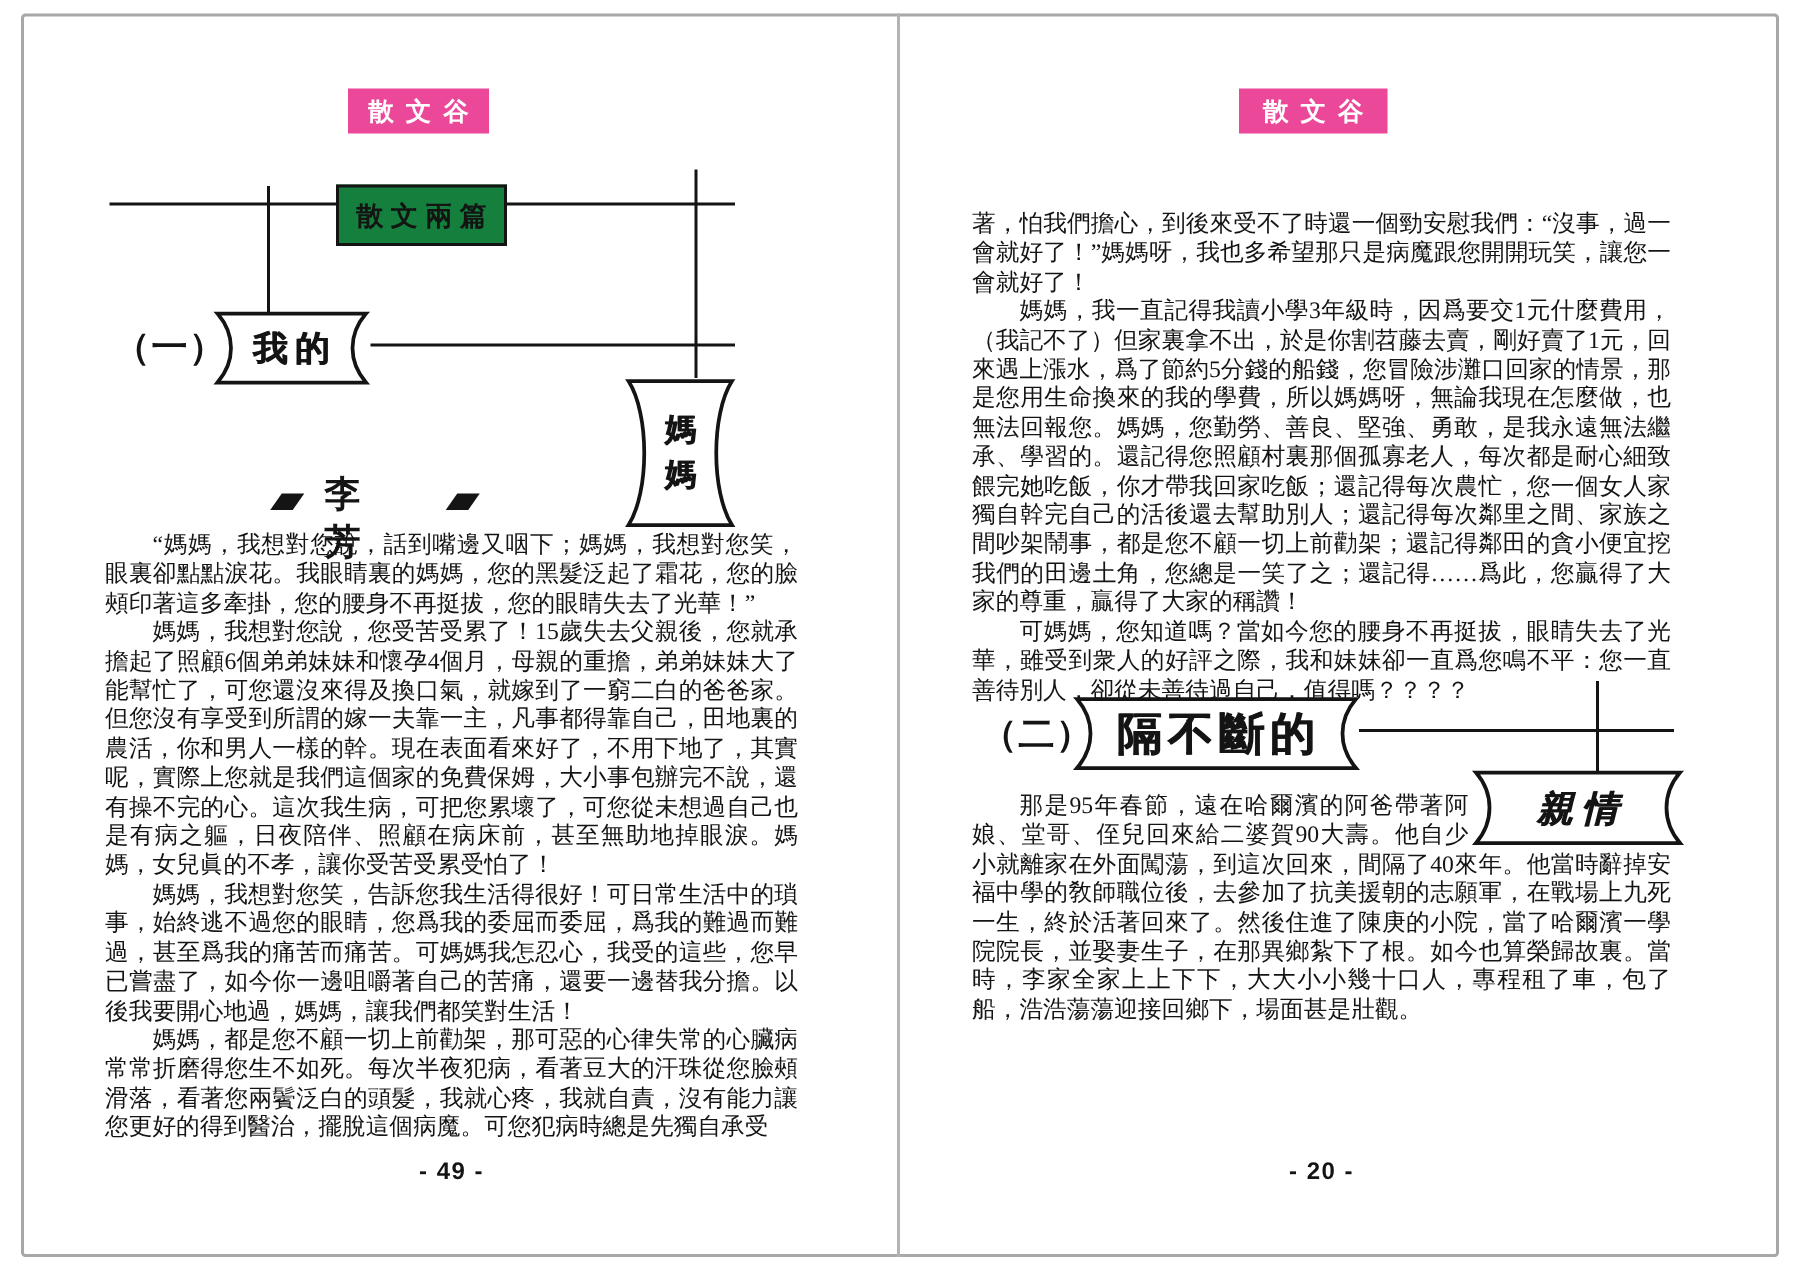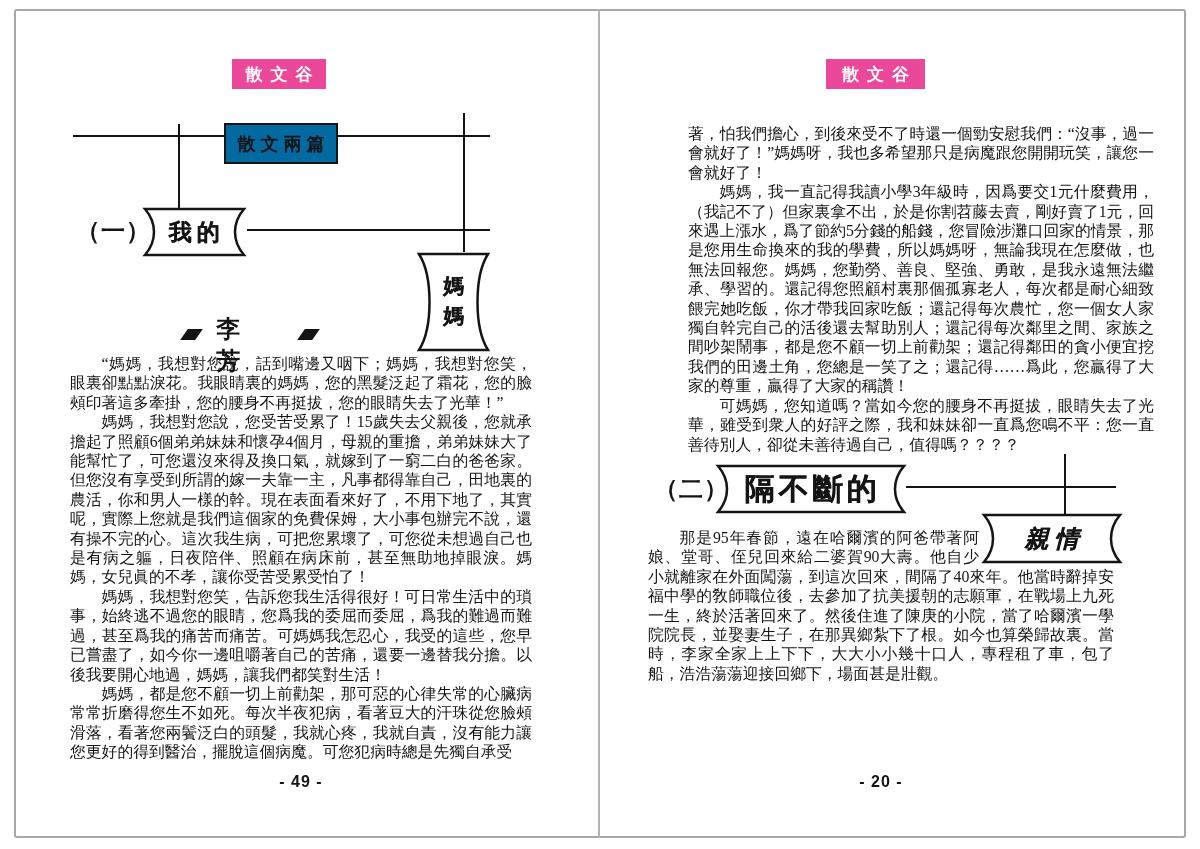--- a/index.html
+++ b/index.html
@@ -9,21 +9,21 @@
   
   .frame{left:14px;top:9px;width:1168px;height:825px;border:2px solid #a8a8a8;border-radius:3px;}
   .divider{left:598px;top:9px;width:2px;height:829px;background:#b3b3b3;}
   
   .header-badge{height:30px;background:#ec4899;color:#ffffff;display:flex;align-items:center;justify-content:center;
     font-family:"Liberation Sans","DejaVu Sans",sans-serif;font-weight:bold;font-size:17px;
     letter-spacing:8px;padding-left:8px;box-sizing:border-box;}
   
   .hline,.vline{background:#141414;}
   
-  .series-box{border:2.5px solid #141414;background:#0369a1;display:flex;align-items:center;justify-content:center;
+  .series-box{border:2.5px solid #141414;background:#15803d;display:flex;align-items:center;justify-content:center;
     font-weight:bold;font-size:18px;letter-spacing:5px;padding-left:5px;box-sizing:border-box;z-index:3;}
   
   .banner{display:flex;align-items:center;justify-content:center;z-index:3;}
   .banner svg{position:absolute;left:0;top:0;width:100%;height:100%;}
   .banner .label{position:relative;font-weight:900;z-index:2;
     font-family:"Liberation Serif","DejaVu Serif",serif;text-shadow:0.6px 0 #141414;}
   .vertical-label{width:1.08em;word-break:break-all;line-height:1.42;text-align:center;}
   .section-marker{font-size:24px;font-weight:bold;letter-spacing:1px;z-index:2;}
   
   .author-row{display:flex;align-items:center;justify-content:center;gap:13px;}
@@ -83,21 +83,21 @@
         <p>媽媽，我想對您笑，告訴您我生活得很好！可日常生活中的瑣事，始終逃不過您的眼睛，您爲我的委屈而委屈，爲我的難過而難過，甚至爲我的痛苦而痛苦。可媽媽我怎忍心，我受的這些，您早已嘗盡了，如今你一邊咀嚼著自己的苦痛，還要一邊替我分擔。以後我要開心地過，媽媽，讓我們都笑對生活！</p>
         <p>媽媽，都是您不顧一切上前勸架，那可惡的心律失常的心臟病常常折磨得您生不如死。每次半夜犯病，看著豆大的汗珠從您臉頰滑落，看著您兩鬢泛白的頭髮，我就心疼，我就自責，沒有能力讓您更好的得到醫治，擺脫這個病魔。可您犯病時總是先獨自承受</p>
       </div>
 
     <div class="abs page-number" style="left:70px;top:773px;width:462px;">- 49 -</div>
   </div>
 
   <div>
     <div class="abs header-badge" style="left:826px;top:59px;width:99px;">散文谷</div>
 
-    <div class="abs text-block" style="left:648px;top:124px;width:466px;margin-left:40px;">
+    <div class="abs text-block" style="left:648px;top:140px;width:466px;">
 
     <p class="noindent">著，怕我們擔心，到後來受不了時還一個勁安慰我們：“沒事，過一會就好了！”媽媽呀，我也多希望那只是病魔跟您開開玩笑，讓您一會就好了！</p>
         <p>媽媽，我一直記得我讀小學3年級時，因爲要交1元什麼費用，（我記不了）但家裏拿不出，於是你割苕藤去賣，剛好賣了1元，回來遇上漲水，爲了節約5分錢的船錢，您冒險涉灘口回家的情景，那是您用生命換來的我的學費，所以媽媽呀，無論我現在怎麼做，也無法回報您。媽媽，您勤勞、善良、堅強、勇敢，是我永遠無法繼承、學習的。還記得您照顧村裏那個孤寡老人，每次都是耐心細致餵完她吃飯，你才帶我回家吃飯；還記得每次農忙，您一個女人家獨自幹完自己的活後還去幫助別人；還記得每次鄰里之間、家族之間吵架鬧事，都是您不顧一切上前勸架；還記得鄰田的貪小便宜挖我們的田邊土角，您總是一笑了之；還記得……爲此，您贏得了大家的尊重，贏得了大家的稱讚！</p>
         <p>可媽媽，您知道嗎？當如今您的腰身不再挺拔，眼睛失去了光華，雖受到衆人的好評之際，我和妹妹卻一直爲您鳴不平：您一直善待別人，卻從未善待過自己，值得嗎？？？？</p>
       </div>
 
     <div class="abs section-marker" style="left:654px;top:473px;">（二）</div>
 
     <div class="abs banner" style="left:713px;top:463px;width:196px;height:52px;">
       <svg viewBox="0 0 196 52" preserveAspectRatio="none">

